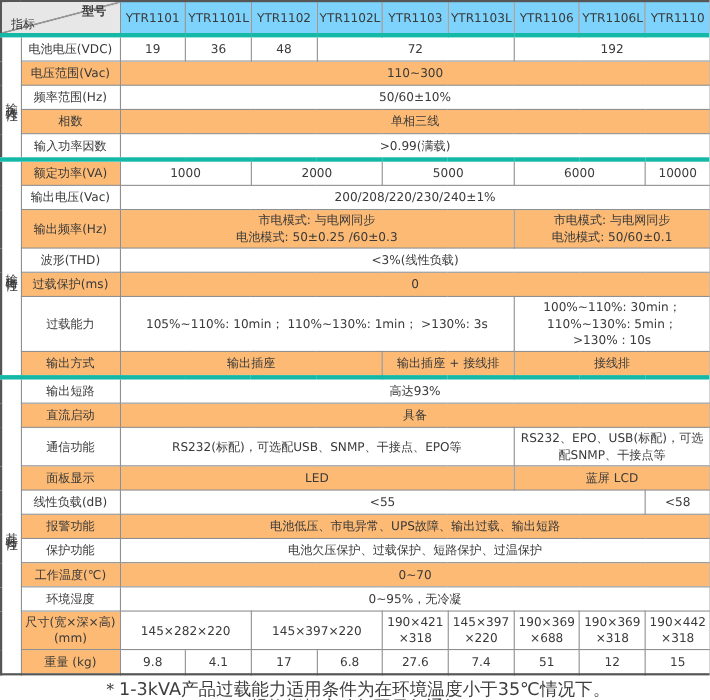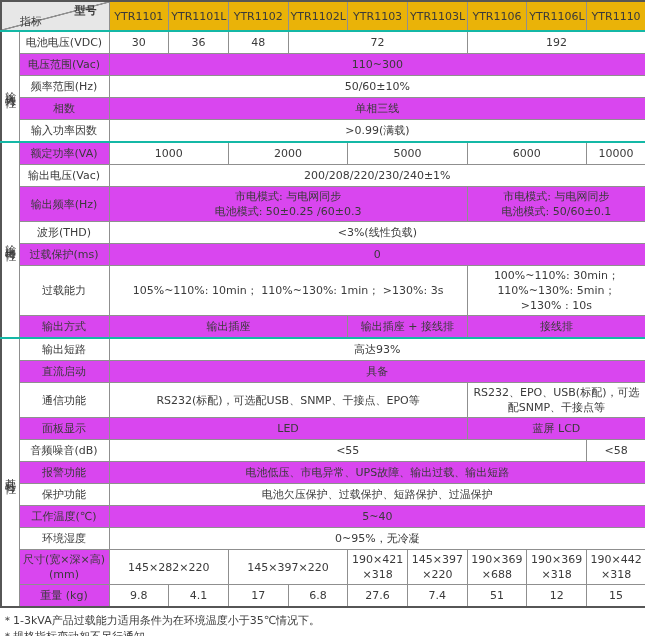--- a/index.html
+++ b/index.html
@@ -1,36 +1,36 @@
 <!DOCTYPE html>
 <html><head>
 <meta charset="utf-8">
 <style>
   html,body{margin:0;padding:0;background:#ffffff;}
   body{width:645px;font-family:"DejaVu Sans","Liberation Sans",sans-serif;color:#3a3a3a;}
   .sheet{width:645px;box-sizing:border-box;}
   table{border-collapse:collapse;table-layout:fixed;width:645px;border:2px solid #565656;}
   th,td{border:1px solid #8f8f8f;font-weight:normal;text-align:center;vertical-align:middle;
         font-size:11px;line-height:15px;padding:2px 2px;color:#3a3a3a;white-space:pre-line;overflow:hidden;}
-  thead th{background:#eab308;height:24px;}
+  thead th{background:#7dd3fc;height:24px;}
   tbody th,tbody td{height:17px;}
   td.name{padding:2px 1px;}
-  .g{background:#d946ef;}
+  .g{background:#fdba74;}
   .group-cell{background:#ffffff;writing-mode:vertical-rl;text-orientation:upright;
               letter-spacing:2px;padding:0;width:18px;}
-  tr.group-start > th, tr.group-start > td{border-top:2px solid #14b8a6;}
+  tr.group-start > th, tr.group-start > td{border-top:4px solid #14b8a6;}
   th.corner{position:relative;padding:0;
     background-color:#e7e7e7;
     background-image:linear-gradient(to bottom right,
       transparent calc(50% - 1px), #8f8f8f calc(50% - 0.5px),
       #8f8f8f calc(50% + 0.5px), transparent calc(50% + 1px));}
   th.corner .corner-top{position:absolute;top:1px;right:12px;font-size:11px;font-weight:bold;}
-  th.corner .corner-bottom{position:absolute;bottom:1px;left:18px;font-size:11px;}
+  th.corner .corner-bottom{position:absolute;bottom:1px;left:8px;font-size:11px;}
   .footnotes{padding:5px 0 0 2px;}
-  .footnote{font-size:11px;line-height:15px;color:#3d3d3d;margin-bottom:1px;text-align:left;}
+  .footnote{font-size:16px;line-height:15px;color:#3d3d3d;margin-bottom:1px;text-align:center;}
 </style>
 </head>
 <body>
 
 <div class="sheet">
   <table id="spec-table">
       <colgroup>
         <col style="width: 18px;">
         <col style="width: 90px;">
         <col style="width: 59.7px;">
@@ -54,21 +54,21 @@
           <th>YTR1103L</th>
           <th>YTR1106</th>
           <th>YTR1106L</th>
           <th>YTR1110</th>
         </tr>
       </thead>
       <tbody>
         <tr class="group-start">
           <th rowspan="5" class="group-cell">输入特性</th>
           <td class="name">电池电压(VDC)</td>
-          <td colspan="1" class="val">30</td>
+          <td colspan="1" class="val">19</td>
           <td colspan="1" class="val">36</td>
           <td colspan="1" class="val">48</td>
           <td colspan="3" class="val">72</td>
           <td colspan="3" class="val">192</td>
         </tr>
         <tr>
           <td class="name g">电压范围(Vac)</td>
           <td colspan="9" class="val g">110~300</td>
         </tr>
         <tr>
@@ -136,35 +136,35 @@
           <td class="name">通信功能</td>
           <td colspan="6" class="val">RS232(标配)，可选配USB、SNMP、干接点、EPO等</td>
           <td colspan="3" class="val">RS232、EPO、USB(标配)，可选配SNMP、干接点等</td>
         </tr>
         <tr>
           <td class="name g">面板显示</td>
           <td colspan="6" class="val g">LED</td>
           <td colspan="3" class="val g">蓝屏 LCD</td>
         </tr>
         <tr>
-          <td class="name">音频噪音(dB)</td>
+          <td class="name">线性负载(dB)</td>
           <td colspan="8" class="val">&lt;55</td>
           <td colspan="1" class="val">&lt;58</td>
         </tr>
         <tr>
           <td class="name g">报警功能</td>
           <td colspan="9" class="val g">电池低压、市电异常、UPS故障、输出过载、输出短路</td>
         </tr>
         <tr>
           <td class="name">保护功能</td>
           <td colspan="9" class="val">电池欠压保护、过载保护、短路保护、过温保护</td>
         </tr>
         <tr>
           <td class="name g">工作温度(℃)</td>
-          <td colspan="9" class="val g">5~40</td>
+          <td colspan="9" class="val g">0~70</td>
         </tr>
         <tr>
           <td class="name">环境湿度</td>
           <td colspan="9" class="val">0~95%，无冷凝</td>
         </tr>
         <tr>
           <td class="name g">尺寸(宽×深×高) (mm)</td>
           <td colspan="2" class="val">145×282×220</td>
           <td colspan="2" class="val">145×397×220</td>
           <td colspan="1" class="val">190×421

